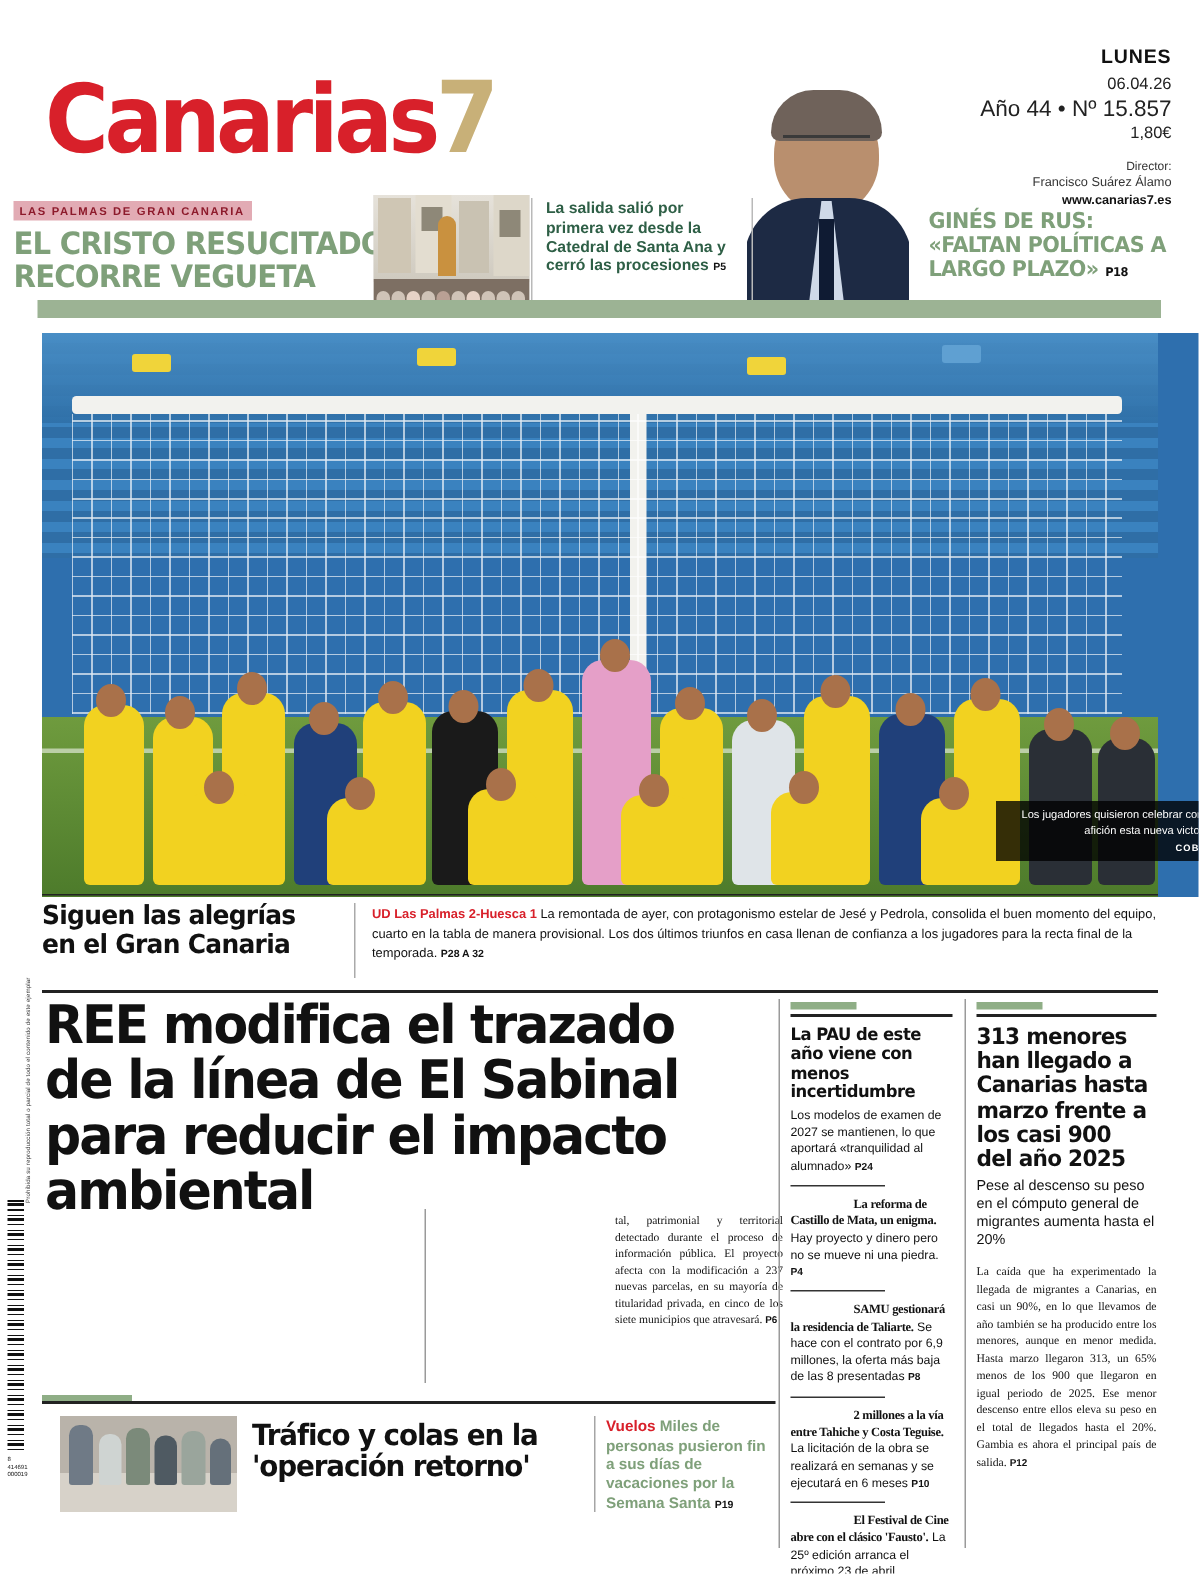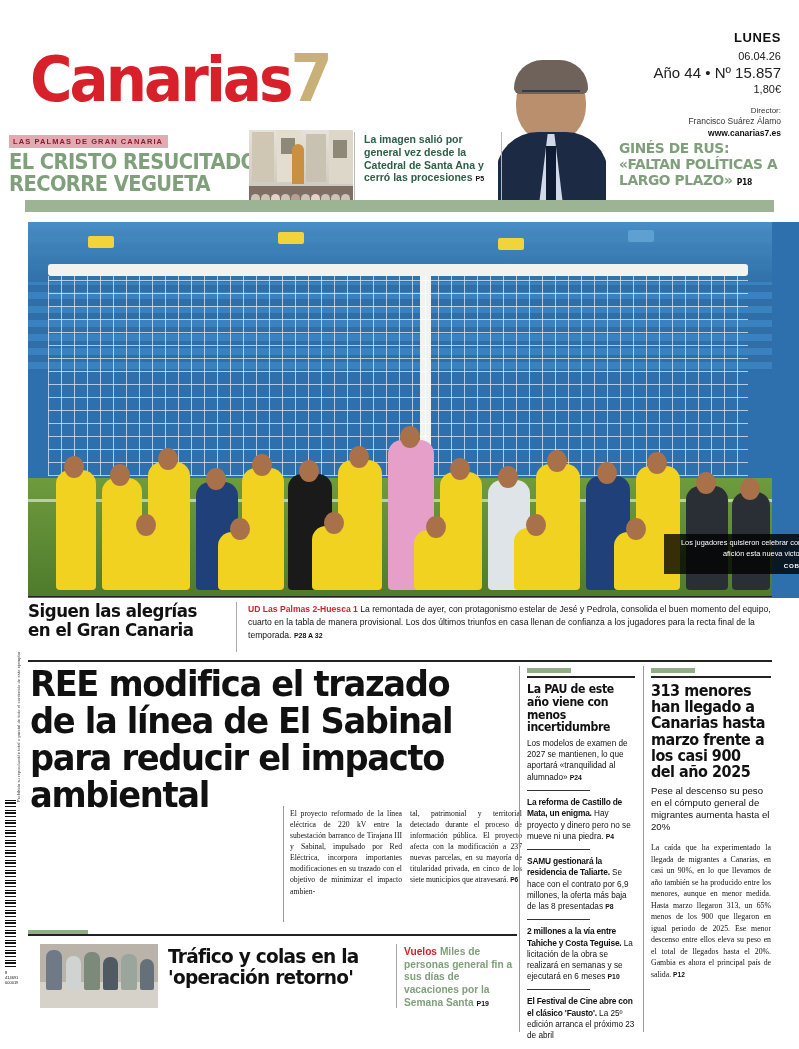--- a/index.html
+++ b/index.html
@@ -178,21 +178,21 @@
   .gtickline{width:100%;height:2px;background:#222;margin-top:3px;}
   .mhead{
     font-family:"DejaVu Sans", sans-serif;font-weight:bold;
     font-size:11.4px;line-height:1.12;letter-spacing:-0.35px;color:#111;margin-top:5px;
     transform:scaleX(.96);transform-origin:left top;
   }
   .mdeck{font-size:8.2px;line-height:1.36;margin-top:4px;color:#111;}
   .mdeck .pg{font-size:6.8px;font-weight:bold;}
   .hr-s{height:1px;background:#333;margin:7px 0 6px 0;width:58%;}
   .brief{font-size:8.2px;line-height:1.36;color:#111;margin-bottom:0;}
-  .brief b{font-family:Liberation Sans, sans-serif;font-size:8.4px;letter-spacing:-0.2px;}
+  .brief b{font-family:Liberation Serif, serif;font-size:8.4px;letter-spacing:-0.2px;margin-left:42px;}
   .brief .pg{font-size:6.8px;font-weight:bold;}
 
   .bighead{
     font-family:"DejaVu Sans", sans-serif;font-weight:bold;
     font-size:15px;line-height:1.08;letter-spacing:-0.5px;color:#111;margin-top:5px;
     transform:scaleX(.96);transform-origin:left top;
   }
   .bigdeck{font-size:9.6px;line-height:1.25;margin-top:5px;color:#111;}
   .rbody{font-family:"Liberation Serif", serif;font-size:7.8px;line-height:1.48;
     text-align:justify;color:#111;margin-top:9px;}
@@ -281,21 +281,21 @@
           <i style="left:52px"></i>
         <i style="left:62px;background:#e6d2c6"></i>
           <i style="left:72px"></i>
           <i style="left:82px"></i>
           <i style="left:92px"></i>
       </div>
     </div>
 
     <div class="vrule"></div>
     <div class="proc-text">
-      <span>La imagen salió por general vez desde la Catedral de Santa Ana y cerró las procesiones</span>
+      <span>La salida salió por primera vez desde la Catedral de Santa Ana y cerró las procesiones</span>
       <span class="pg">P5</span>
     </div>
     <div class="vrule2"></div>
 
     <div class="rus-head">
       <span>GINÉS DE RUS: «FALTAN POLÍTICAS A LARGO PLAZO»</span>
       <span class="pg">P18</span>
     </div>
   </div>
   <div class="greenbar"></div>
@@ -375,21 +375,20 @@
       <b>UD Las Palmas 2-Huesca 1</b>
       <span>La remontada de ayer, con protagonismo estelar de Jesé y Pedrola, consolida el buen momento del equipo, cuarto en la tabla de manera provisional. Los dos últimos triunfos en casa llenan de confianza a los jugadores para la recta final de la temporada.</span>
       <span class="pg">P28 A 32</span>
     </div>
   </div>
   <div class="ruleA"></div>
 
   <div class="mainhead">REE modifica el trazado de la línea de El Sabinal para reducir el impacto ambiental</div>
 
   <div class="vsep" style="left:283px;top:806px;height:116px;"></div>
-  <div class="bodycol" id="bc1">El proyecto reformado de la línea eléctrica de 220 kV entre la subestación barranco de Tirajana III y Sabinal, impulsado por Red Eléctrica, incorpora importantes modificaciones en su trazado con el objetivo de minimizar el impacto ambien-</div>
   <div class="bodycol" id="bc2">
     <span>tal, patrimonial y territorial detectado durante el proceso de información pública. El proyecto afecta con la modificación a 237 nuevas parcelas, en su mayoría de titularidad privada, en cinco de los siete municipios que atravesará.</span>
     <span class="pg">P6</span>
   </div>
 
   <div class="vsep" style="left:519px;top:666px;height:366px;"></div>
   <div class="vsep" style="left:643px;top:666px;height:366px;"></div>
 
   <div class="colM">
     <div class="gtick"></div>
@@ -448,21 +447,21 @@
     <div class="pp" style="left:26px;width:15px;height:34px;background:#cfd4d2"></div>
     <div class="pp" style="left:44px;width:16px;height:38px;background:#7b8a7a"></div>
     <div class="pp" style="left:63px;width:15px;height:33px;background:#4f5a62"></div>
     <div class="pp" style="left:81px;width:16px;height:36px;background:#9aa59c"></div>
     <div class="pp" style="left:100px;width:14px;height:31px;background:#65707a"></div>
   </div>
   <div class="bothead">Tráfico y colas en la 'operación retorno'</div>
   <div class="botsep"></div>
   <div class="botside">
     <span class="lab">Vuelos</span>
-    <span>Miles de personas general fin a sus días de vacaciones por la Semana Santa</span>
+    <span>Miles de personas pusieron fin a sus días de vacaciones por la Semana Santa</span>
     <span class="pg">P19</span>
   </div>
 
   <div class="edge">
     <div class="barcode"></div>
     <div class="bcdigits">8 414691 000019</div>
     <div class="edgetext">Prohibida su reproducción total o parcial de todo el contenido de este ejemplar</div>
   </div>
 
 </div>

